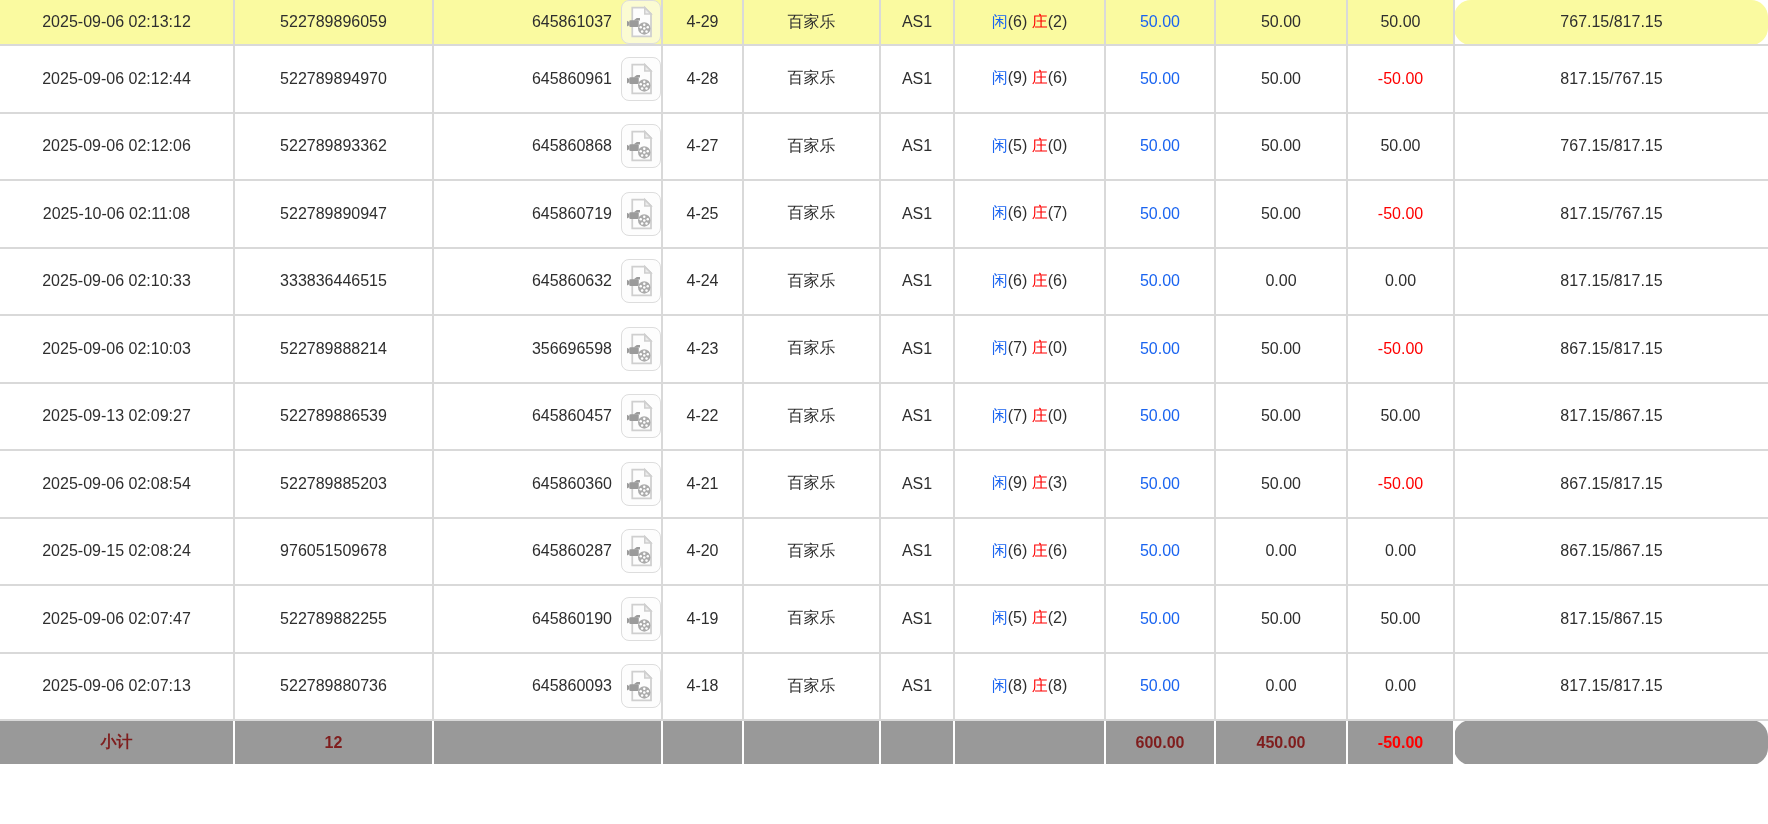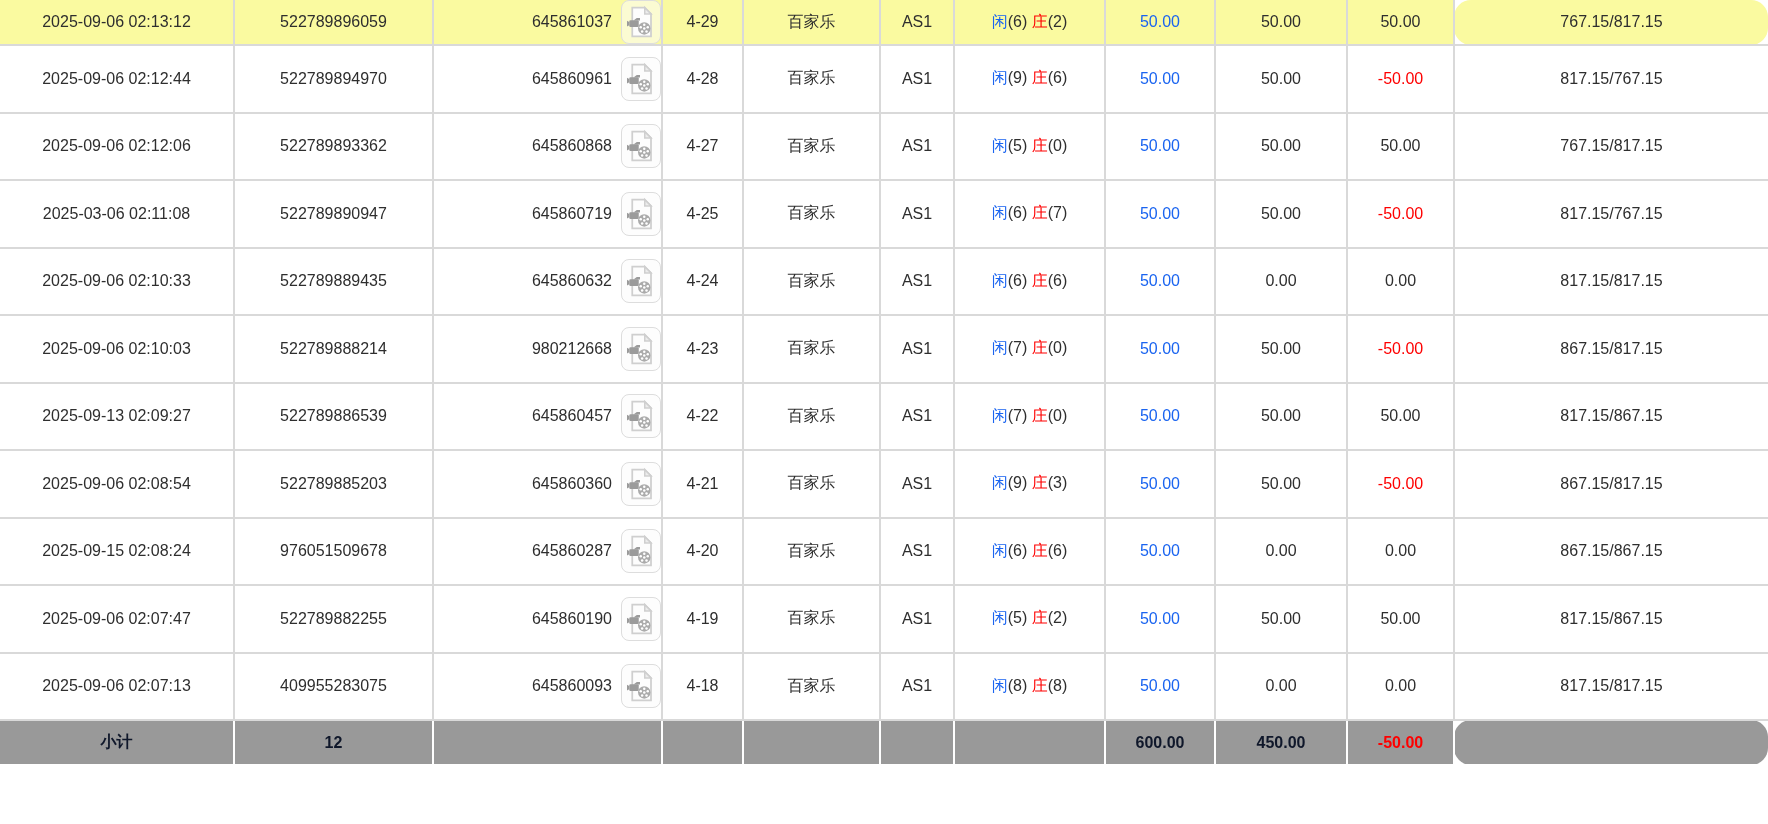--- a/index.html
+++ b/index.html
@@ -32,21 +32,21 @@
 
   .gid-wrap { display:flex; align-items:center; justify-content:flex-end; gap:9px; }
   .video-btn {
     width:40px; height:44px; border:1px solid #ddd; border-radius:8px;
     background:rgba(252,252,252,0.55); cursor:pointer; padding:3px;
     display:inline-flex; align-items:center; justify-content:center;
   }
   .video-btn svg { display:block; }
 
   tr.row-summary td {
-    height:45px; background:var(--summary,#999999); color:#0f172a; font-weight:bold;
+    height:45px; background:var(--summary,#999999); color:#7f1d1d; font-weight:bold;
     border-right:2px solid #fff; border-bottom:2px solid #fff;
   }
   tr.row-summary td:last-child { border-right:none; }
   tr.row-summary td.neg { color:var(--red,#fe0000); }
 </style>
 </head>
 <body>
 
 <div class="page">
   <table class="history">
@@ -172,21 +172,21 @@
       <span class="red">庄</span><span>(0)</span>
     </td>
     <td>
       <a class="bet-link">50.00</a>
     </td>
     <td>50.00</td>
     <td>50.00</td>
     <td>767.15/817.15</td>
   </tr>
         <tr class="row-data">
-    <td>2025-03-06 02:11:08</td>
+    <td>2025-10-06 02:11:08</td>
     <td>522789890947</td>
     <td>
       <span class="gid-wrap">
         <span>645860719</span>
         <button class="video-btn">
           <svg width="30" height="34" viewBox="0 0 24 27">
             <path d="M5 2 h10 l5 5 v18 H5 z" fill="#fdfdfd" stroke="#cfcfcf" stroke-width="1.4"></path>
             <path d="M15 2 v5 h5 z" fill="#ececec" stroke="#cfcfcf" stroke-width="1.2"></path>
             <path d="M6 12.2 l2.6-2 h2.6 v2 z" fill="#9b9b9b"></path>
             <rect x="2.6" y="12" width="7.6" height="5.4" rx="1" fill="#9b9b9b"></rect>
@@ -211,21 +211,21 @@
     </td>
     <td>
       <a class="bet-link">50.00</a>
     </td>
     <td>50.00</td>
     <td class="neg">-50.00</td>
     <td>817.15/767.15</td>
   </tr>
         <tr class="row-data">
     <td>2025-09-06 02:10:33</td>
-    <td>522789889435</td>
+    <td>333836446515</td>
     <td>
       <span class="gid-wrap">
         <span>645860632</span>
         <button class="video-btn">
           <svg width="30" height="34" viewBox="0 0 24 27">
             <path d="M5 2 h10 l5 5 v18 H5 z" fill="#fdfdfd" stroke="#cfcfcf" stroke-width="1.4"></path>
             <path d="M15 2 v5 h5 z" fill="#ececec" stroke="#cfcfcf" stroke-width="1.2"></path>
             <path d="M6 12.2 l2.6-2 h2.6 v2 z" fill="#9b9b9b"></path>
             <rect x="2.6" y="12" width="7.6" height="5.4" rx="1" fill="#9b9b9b"></rect>
             <path d="M2.6 13.4 L0.8 12.4 v4.6 L2.6 16z" fill="#9b9b9b"></path>
@@ -252,21 +252,21 @@
     </td>
     <td>0.00</td>
     <td>0.00</td>
     <td>817.15/817.15</td>
   </tr>
         <tr class="row-data">
     <td>2025-09-06 02:10:03</td>
     <td>522789888214</td>
     <td>
       <span class="gid-wrap">
-        <span>980212668</span>
+        <span>356696598</span>
         <button class="video-btn">
           <svg width="30" height="34" viewBox="0 0 24 27">
             <path d="M5 2 h10 l5 5 v18 H5 z" fill="#fdfdfd" stroke="#cfcfcf" stroke-width="1.4"></path>
             <path d="M15 2 v5 h5 z" fill="#ececec" stroke="#cfcfcf" stroke-width="1.2"></path>
             <path d="M6 12.2 l2.6-2 h2.6 v2 z" fill="#9b9b9b"></path>
             <rect x="2.6" y="12" width="7.6" height="5.4" rx="1" fill="#9b9b9b"></rect>
             <path d="M2.6 13.4 L0.8 12.4 v4.6 L2.6 16z" fill="#9b9b9b"></path>
             <circle cx="14.6" cy="18.6" r="5" fill="#ababab"></circle>
             <circle cx="14.6" cy="18.6" r="1" fill="#fff"></circle>
             <circle cx="14.6" cy="15.7" r="1" fill="#fff"></circle>
@@ -439,21 +439,21 @@
     </td>
     <td>
       <a class="bet-link">50.00</a>
     </td>
     <td>50.00</td>
     <td>50.00</td>
     <td>817.15/867.15</td>
   </tr>
         <tr class="row-data">
     <td>2025-09-06 02:07:13</td>
-    <td>409955283075</td>
+    <td>522789880736</td>
     <td>
       <span class="gid-wrap">
         <span>645860093</span>
         <button class="video-btn">
           <svg width="30" height="34" viewBox="0 0 24 27">
             <path d="M5 2 h10 l5 5 v18 H5 z" fill="#fdfdfd" stroke="#cfcfcf" stroke-width="1.4"></path>
             <path d="M15 2 v5 h5 z" fill="#ececec" stroke="#cfcfcf" stroke-width="1.2"></path>
             <path d="M6 12.2 l2.6-2 h2.6 v2 z" fill="#9b9b9b"></path>
             <rect x="2.6" y="12" width="7.6" height="5.4" rx="1" fill="#9b9b9b"></rect>
             <path d="M2.6 13.4 L0.8 12.4 v4.6 L2.6 16z" fill="#9b9b9b"></path>

